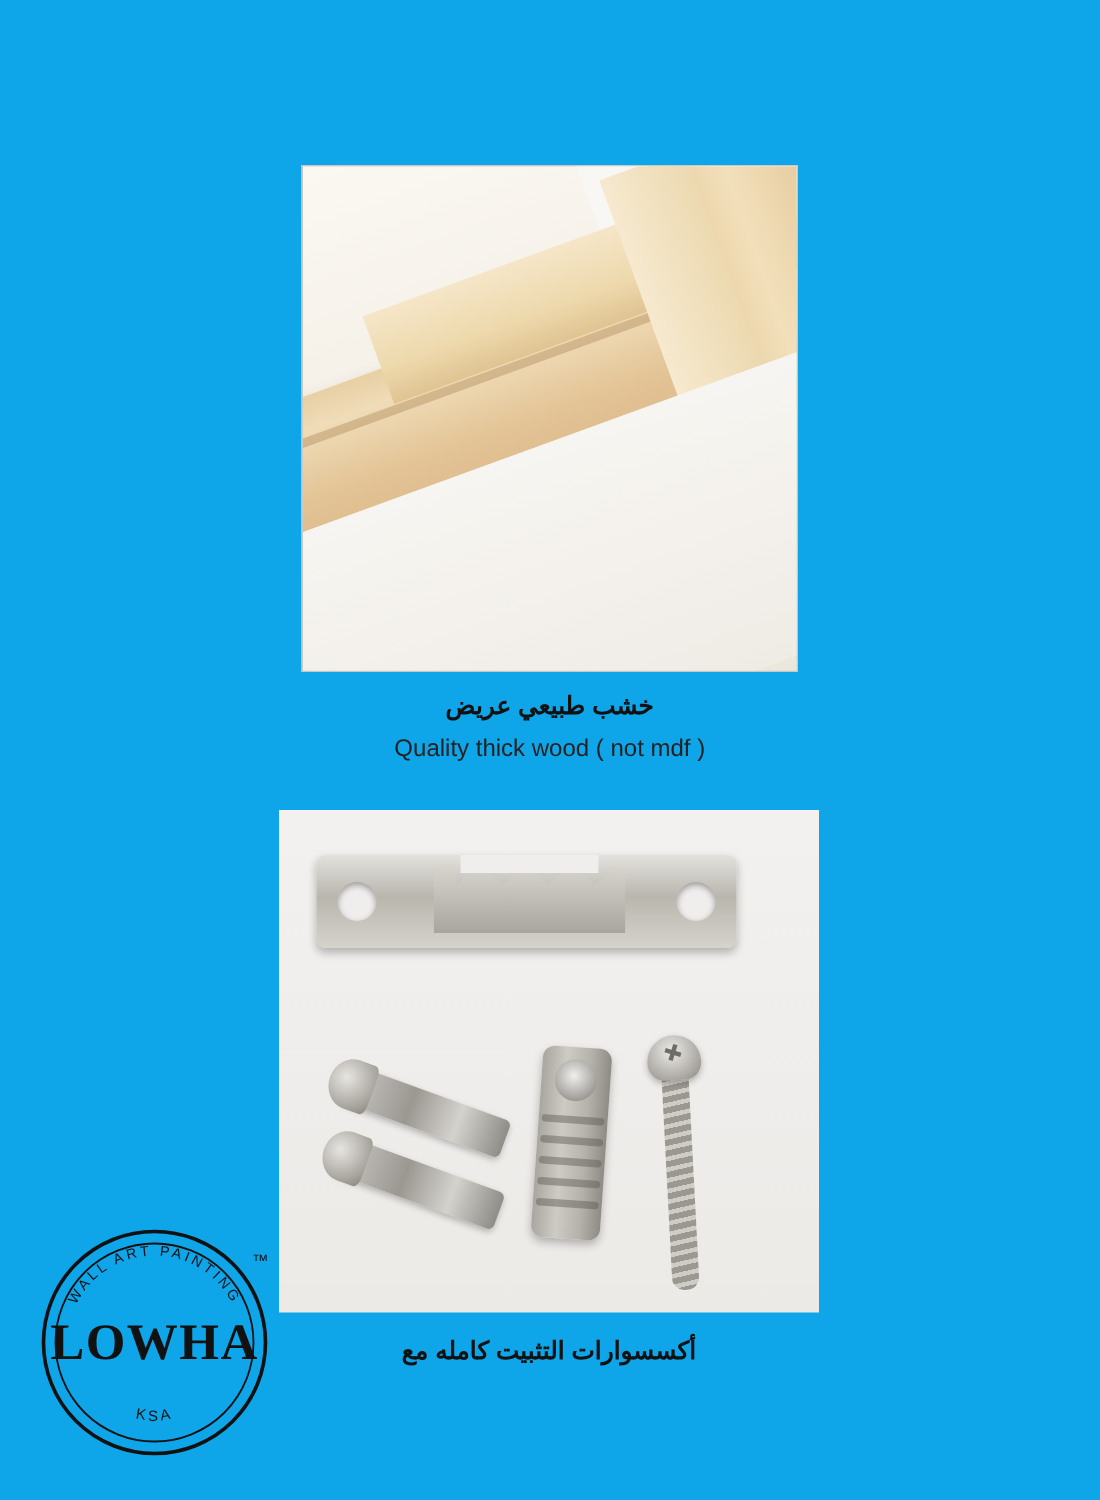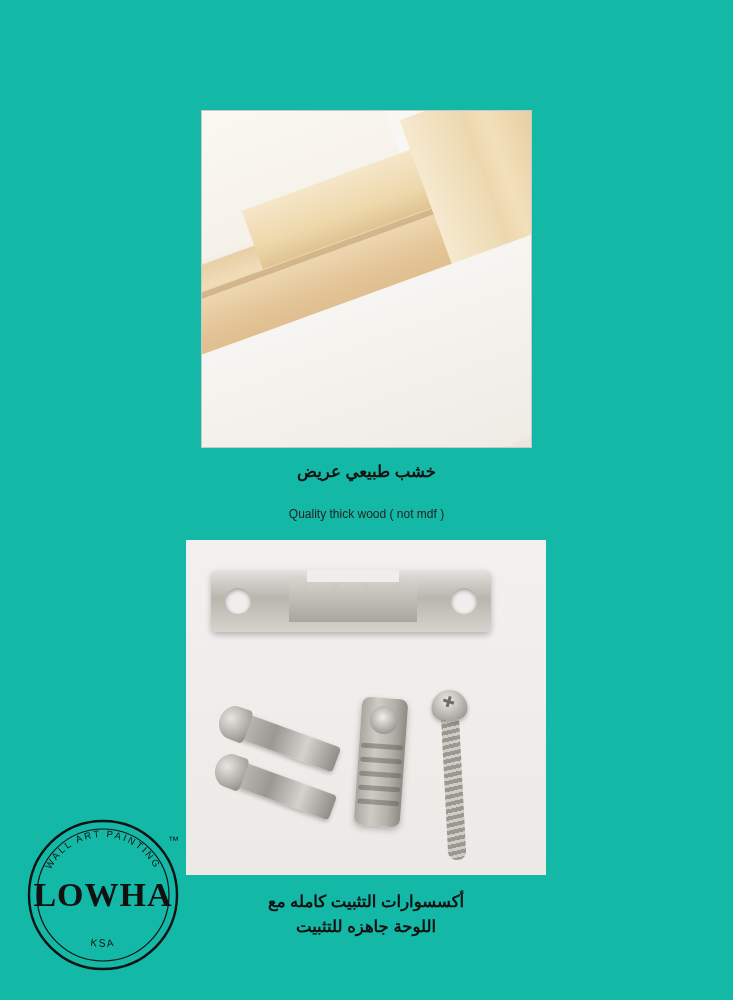--- a/index.html
+++ b/index.html
@@ -13,21 +13,21 @@
     position: relative;
     font-family: "Liberation Sans", sans-serif;
     color: #1a1a1a;
     overflow: hidden;
   }
 
   .page {
     position: relative;
     width: 733px;
     height: 1000px;
-    background: #14b8a6;
+    background: #0ea5e9;
   }
 
   
   .photo-row {
     position: absolute;
     top: 110px;
     left: 0;
     width: 733px;
     display: flex;
     justify-content: center;
@@ -55,23 +55,23 @@
   }
   .caption .ar {
     display: block;
     font-size: 16.5px;
     font-weight: bold;
     direction: rtl;
     color: #111;
   }
   .caption .en {
     display: block;
-    font-size: 12px;
+    font-size: 16px;
     color: #222;
-    margin-top: 22px;
+    margin-top: 4px;
   }
 
   
   .wood-scene {
     position: absolute;
     inset: 0;
     background: linear-gradient(160deg, #fbf8f2 0%, #f3efe6 45%, #ece7dc 100%);
   }
   .wood-bar-outer {
     position: absolute;
@@ -404,21 +404,20 @@
       </div>
 
       <div class="long-screw">
         <div class="shaft"></div>
         <div class="head"></div>
       </div>
     </div>
 
     <div class="hardware-caption">
       <div>أكسسوارات التثبيت كامله مع</div>
-      <div>اللوحة جاهزه للتثبيت</div>
     </div>
   </div>
 
   <div class="logo">
     <svg width="170" height="170" viewBox="0 0 170 170" xmlns="http://www.w3.org/2000/svg">
       <circle cx="85" cy="85" r="74" fill="none" stroke="#111" stroke-width="2.4"></circle>
       <circle cx="85" cy="85" r="66" fill="none" stroke="#111" stroke-width="1.2"></circle>
       <path id="arcTop" d="M 27 85 A 58 58 0 0 1 143 85" fill="none"></path>
       <path id="arcBottom" d="M 33 85 A 52 52 0 0 0 137 85" fill="none"></path>
       <text font-family="Liberation Sans, sans-serif" font-size="9.5" letter-spacing="2.2" fill="#111">

